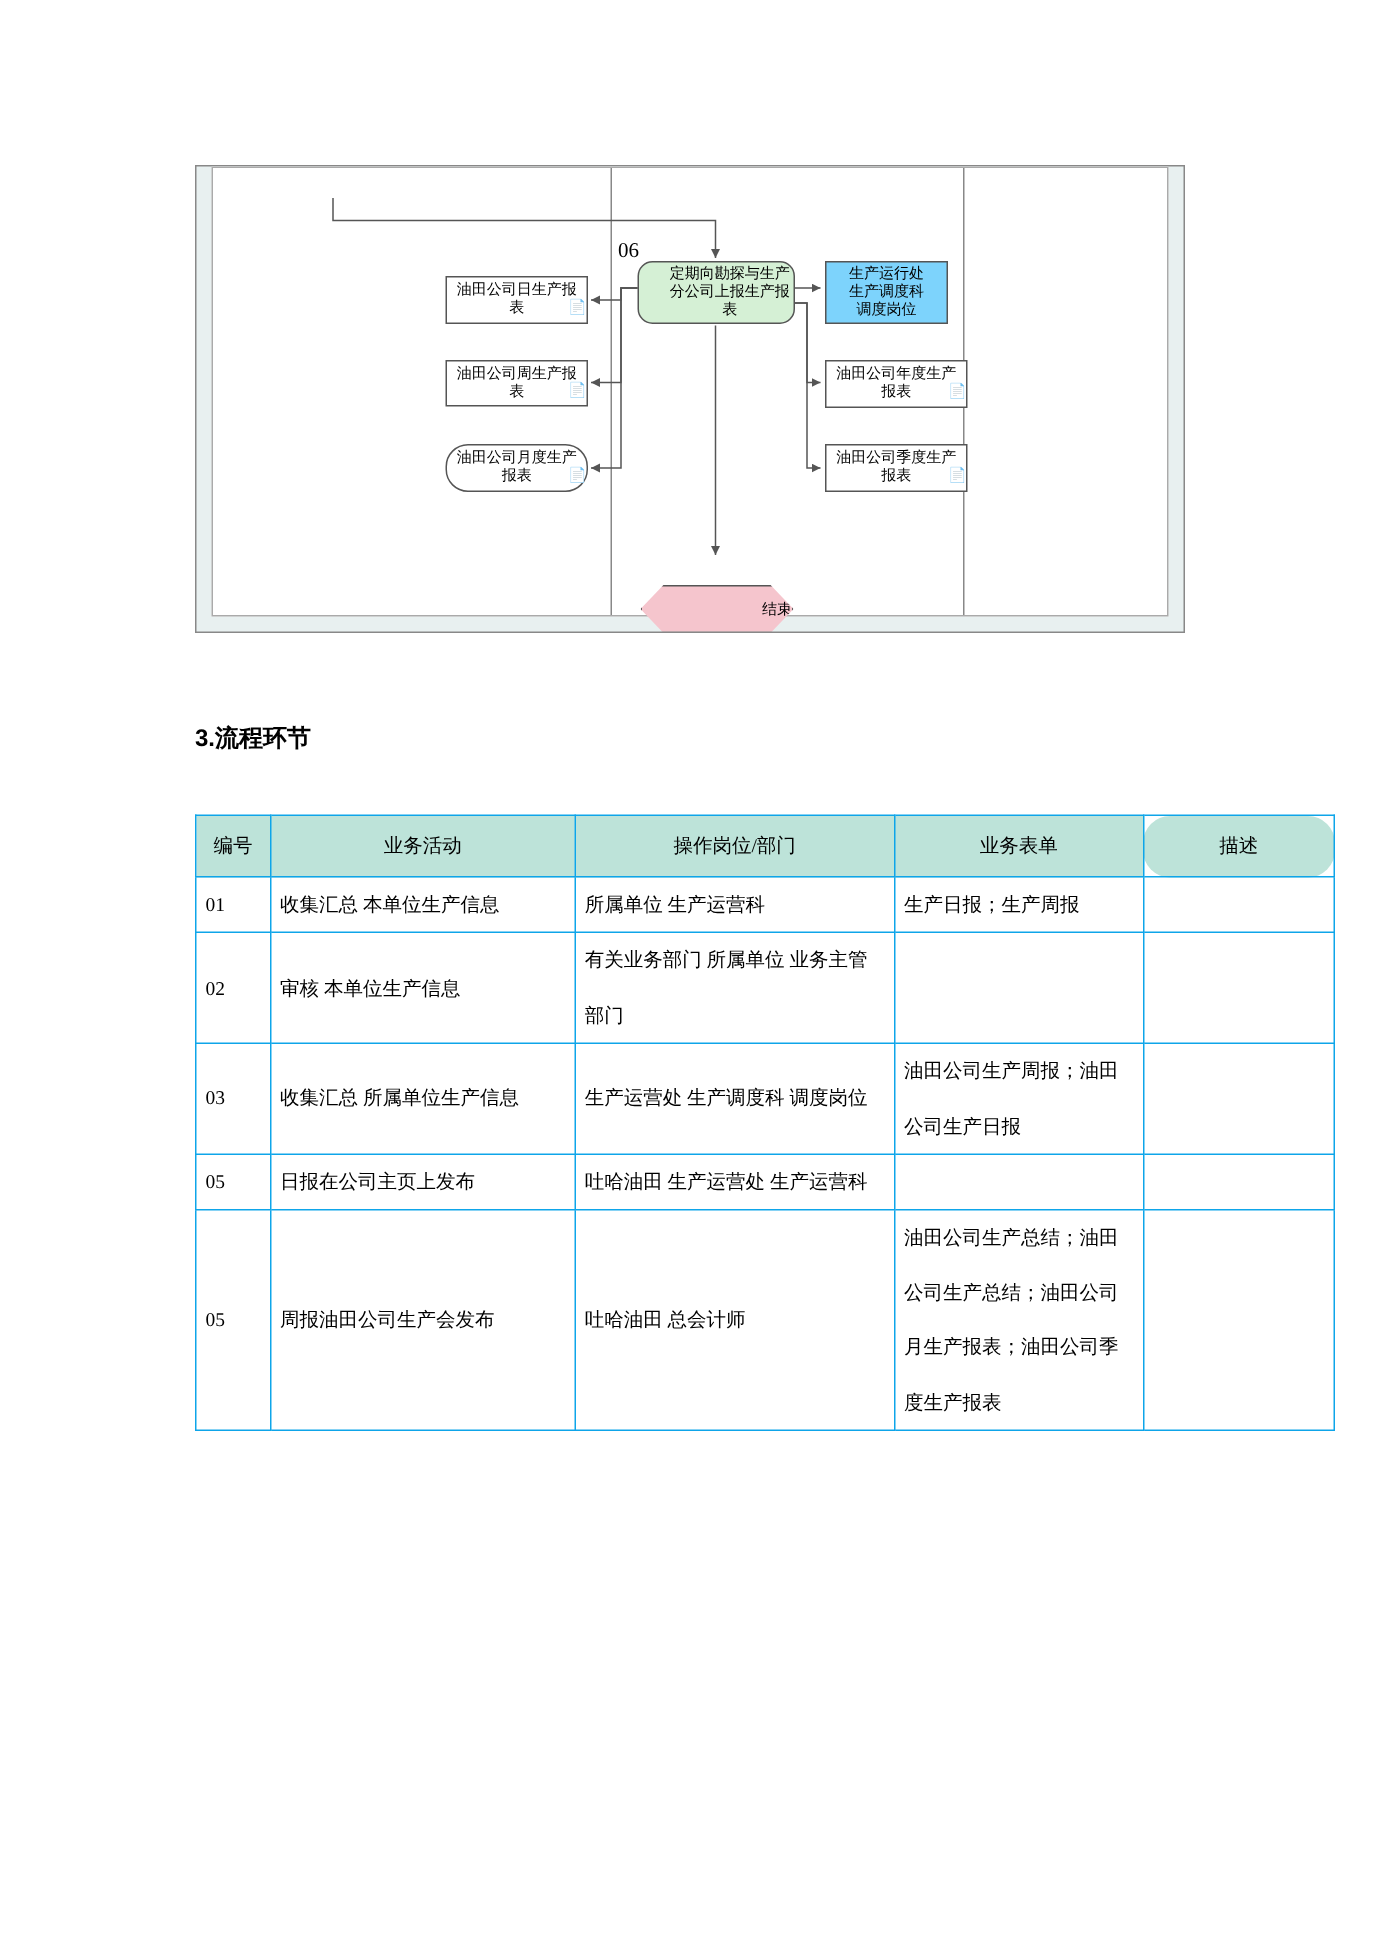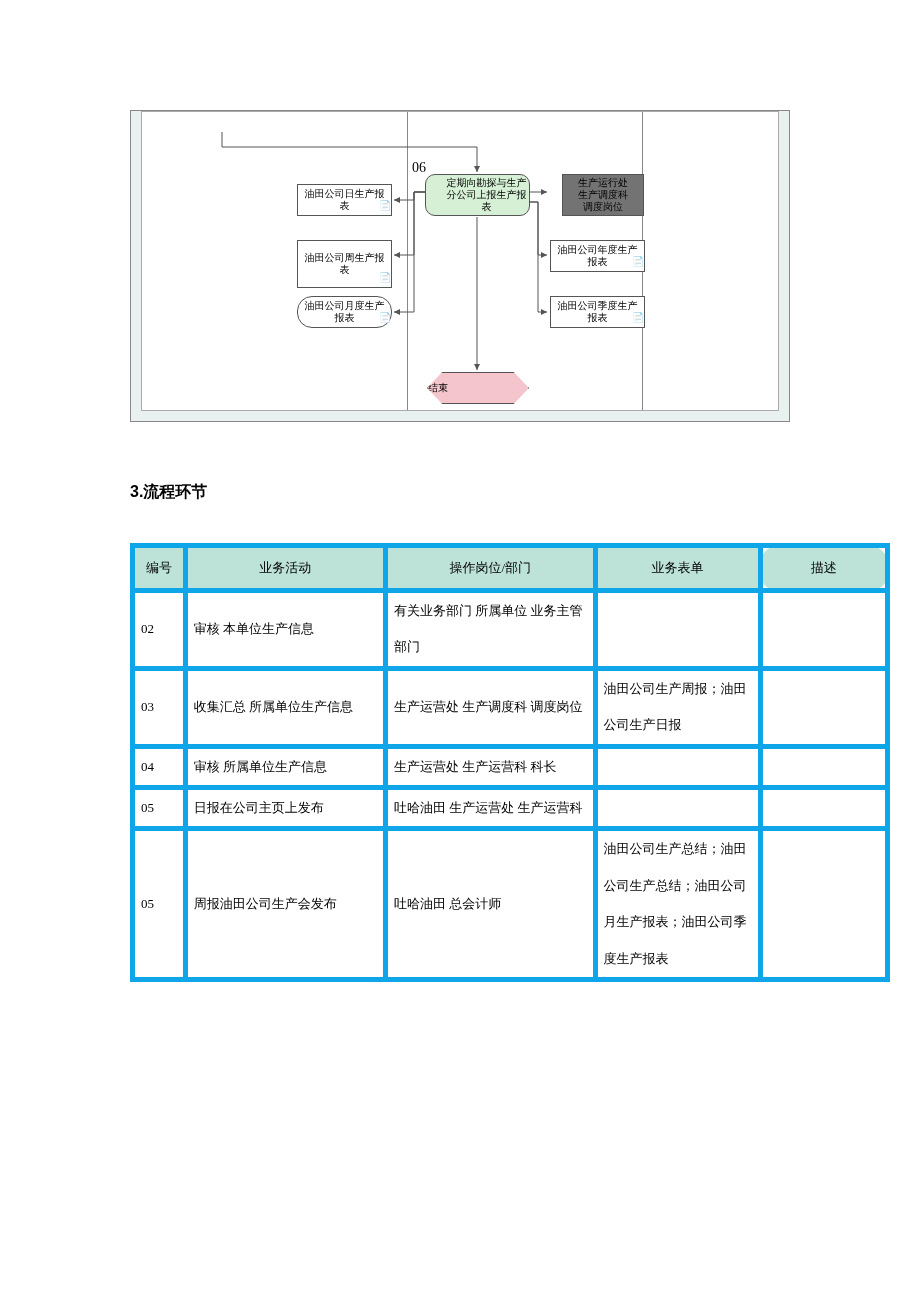--- a/index.html
+++ b/index.html
@@ -47,22 +47,21 @@
     justify-content: center;
     padding: 2px;
     box-sizing: border-box;
   }
   .fc-box.green {
     background: #d5f0d5;
     border-radius: 10px;
     padding-left: 20px;
   }
   .fc-box.yellow {
-    background: #737373;
-    margin-left: 12px;
+    background: #7dd3fc;
   }
   .doc-icon {
     position: absolute;
     right: 2px;
     bottom: 2px;
     width: 10px;
     height: 12px;
     font-size: 10px;
     line-height: 1;
   }
@@ -78,22 +77,23 @@
     top: 260px;
   }
   .fc-end-shape {
     width: 100px;
     height: 30px;
     background: #f5c5cd;
     border: 1px solid #555;
     clip-path: polygon(15% 0, 85% 0, 100% 50%, 85% 100%, 15% 100%, 0 50%);
     display: flex;
     align-items: center;
-    justify-content: flex-start;
+    justify-content: flex-end;
     font-size: 10px;
+    margin-top: 18px;
   }
   svg.fc-arrows {
     position: absolute;
     left: 0; top: 0;
     width: 100%;
     height: 100%;
     pointer-events: none;
   }
   .section-heading {
     font-family: "SimHei", "黑体", sans-serif;
@@ -102,21 +102,21 @@
     margin: 60px 0 40px 130px;
   }
   table.process-table {
     border-collapse: collapse;
     margin-left: 130px;
     width: 760px;
     font-size: 13px;
   }
   table.process-table th,
   table.process-table td {
-    border: 5px solid #0ea5e9;
+    border: 1px solid #0ea5e9;
     padding: 0 6px;
     vertical-align: middle;
     line-height: 2.8;
     text-align: left;
     margin-top: 46px;
   }
   table.process-table th {
     background: #bde3d9;
     text-align: center;
     font-weight: normal;
@@ -157,21 +157,21 @@
       <path d="M 388 90 L 396 90 L 396 143 L 405 143" fill="none" stroke="#555" stroke-width="1" marker-end="url(#arrow)"></path>
       <path d="M 388 90 L 396 90 L 396 200 L 405 200" fill="none" stroke="#555" stroke-width="1" marker-end="url(#arrow)"></path>
     </svg>
 
     <span class="fc-label" style="left:270px; top:48px;">06</span>
 
     <div class="fc-box" style="left:155px; top:72px; width:95px; height:32px;">
       <span>油田公司日生产报表</span>
       <span class="doc-icon">📄</span>
     </div>
-    <div class="fc-box" style="left:155px; top:128px; width:95px; height:48px;">
+    <div class="fc-box" style="left:155px; top:128px; width:95px; height:31px;">
       <span>油田公司周生产报表</span>
       <span class="doc-icon">📄</span>
     </div>
     <div class="fc-box" style="left:155px; top:184px; width:95px; height:32px;border-radius:15px;">
       <span>油田公司月度生产报表</span>
       <span class="doc-icon">📄</span>
     </div>
 
     <div class="fc-box green" style="left:283px; top:62px; width:105px; height:42px;">
       <span>定期向勘探与生产分公司上报生产报表</span>
@@ -207,42 +207,42 @@
   <thead>
     <tr>
       <th class="col-num">编号</th>
       <th class="col-act">业务活动</th>
       <th class="col-dept">操作岗位/部门</th>
       <th class="col-form">业务表单</th>
       <th class="col-desc">描述</th>
     </tr>
   </thead>
   <tbody id="table-body">
+  <tr>
+        <td>01</td>
+        <td>收集汇总 本单位生产信息</td>
+        <td>所属单位 生产运营科</td>
+        <td>生产日报；生产周报</td>
+        <td></td>
+      </tr>
       <tr>
         <td>02</td>
         <td>审核 本单位生产信息</td>
         <td>有关业务部门 所属单位 业务主管部门</td>
         <td></td>
         <td></td>
       </tr>
       <tr>
         <td>03</td>
         <td>收集汇总 所属单位生产信息</td>
         <td>生产运营处 生产调度科 调度岗位</td>
         <td>油田公司生产周报；油田公司生产日报</td>
         <td></td>
       </tr>
       <tr>
-        <td>04</td>
-        <td>审核 所属单位生产信息</td>
-        <td>生产运营处 生产运营科 科长</td>
-        <td></td>
-        <td></td>
-      </tr>
-      <tr>
         <td>05</td>
         <td>日报在公司主页上发布</td>
         <td>吐哈油田 生产运营处 生产运营科</td>
         <td></td>
         <td></td>
       </tr>
       <tr>
         <td>05</td>
         <td>周报油田公司生产会发布</td>
         <td>吐哈油田 总会计师</td>

